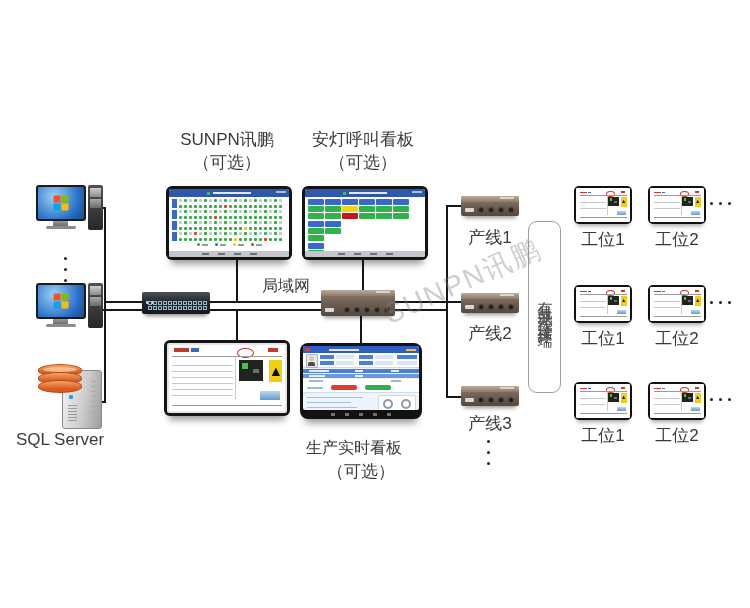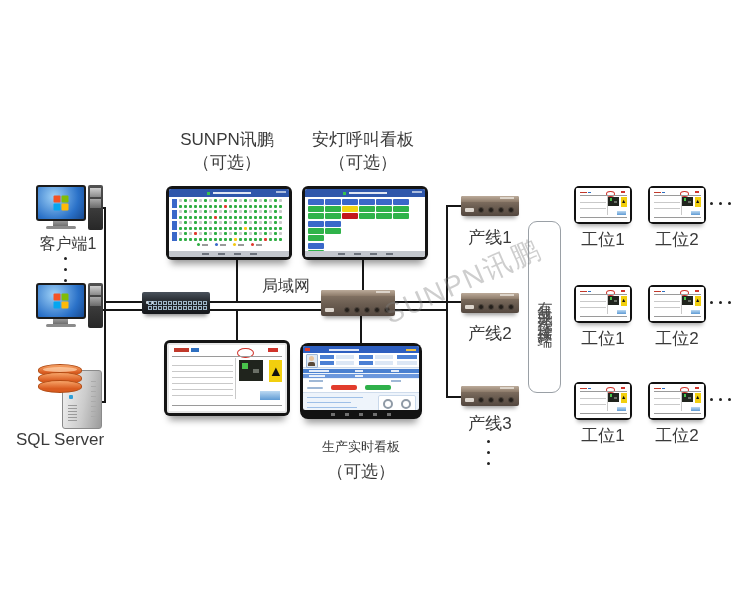--- a/index.html
+++ b/index.html
@@ -155,21 +155,20 @@
           </span>
       </div>
     </div>
     <div class="pcstand"></div>
       <div class="pcbase"></div>
     <div class="pctow">
         <i class="bay1"></i>
         <i class="bay2"></i>
       </div>
   </div>
-  <div class="lbl ctr" style="left:18px;top:234px;width:100px">客户端1</div>
 
   <div class="vdots" style="left:64px;top:257px">
       <i></i>
       <i></i>
       <i></i>
     </div>
 
   <div class="pc" style="left:36px;top:283px">
     <div class="pcmon">
       <div class="pcscr">
@@ -605,21 +604,21 @@
       </div>
     </div>
     <div class="nav">
         <i></i>
         <i></i>
         <i></i>
         <i></i>
         <i></i>
       </div>
   </div>
-  <div class="lbl ctr" style="left:299px;top:438px;width:124px;font-size:13px">生产实时看板</div>
+  <div class="lbl ctr" style="left:292px;top:438px;width:124px;font-size:16px">生产实时看板</div>
   <div class="lbl ctr" style="left:299px;top:460px;width:124px;font-size:17px">（可选）</div>
 
   <div class="rt" style="left:461px;top:196px;width:58px;height:20px">
     <span class="rtlogo"></span>
       <span class="rtname"></span>
       <div class="rports">
         <span></span>
         <span></span>
         <span></span>
         <span></span>

